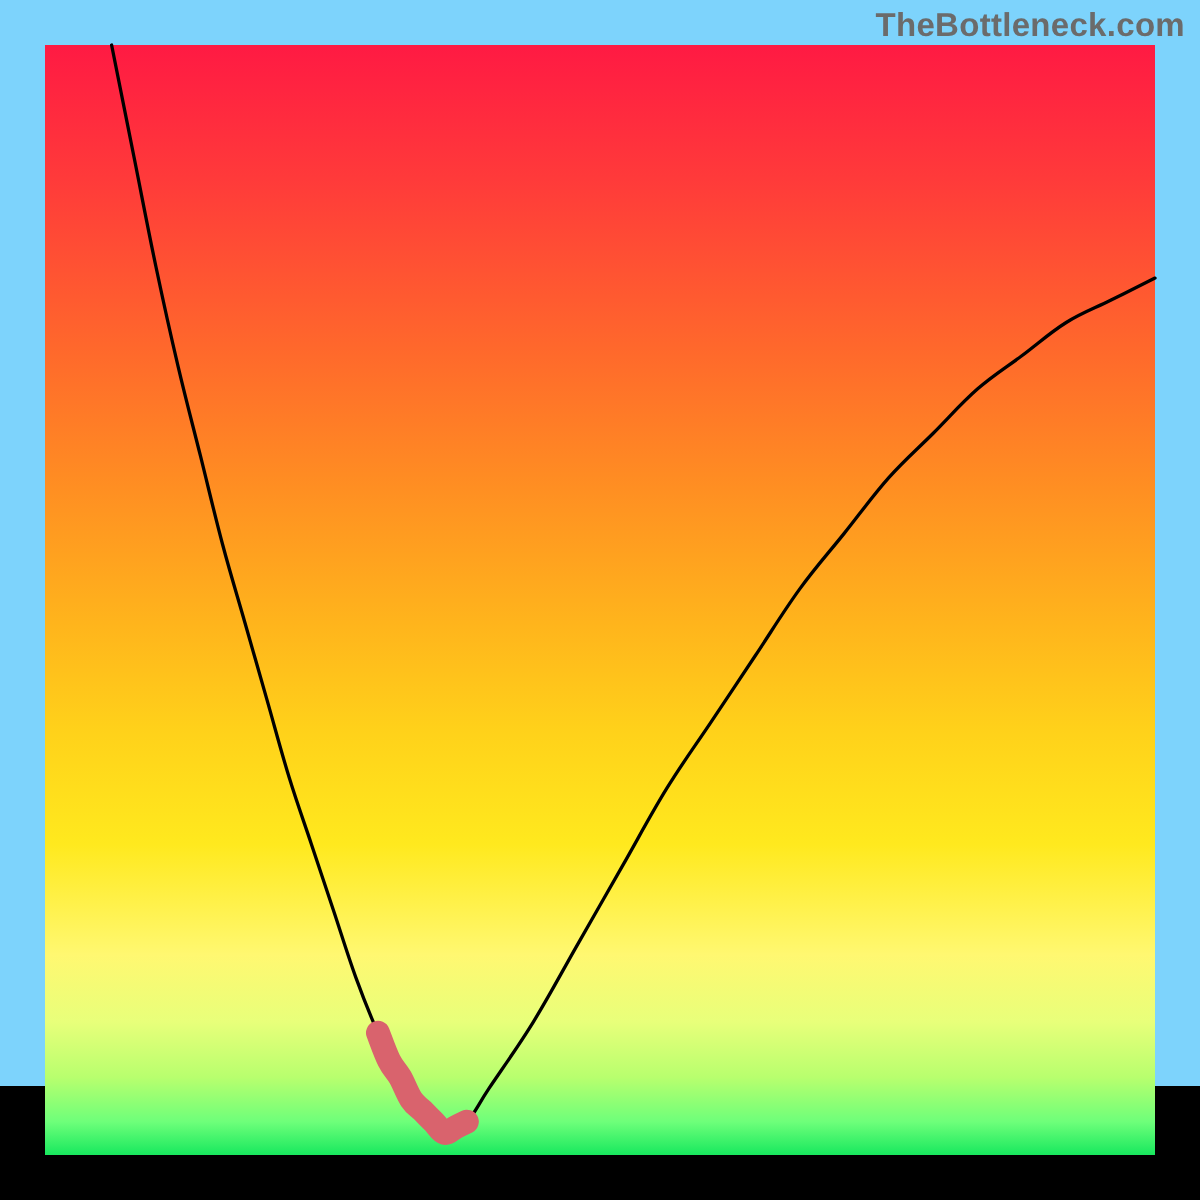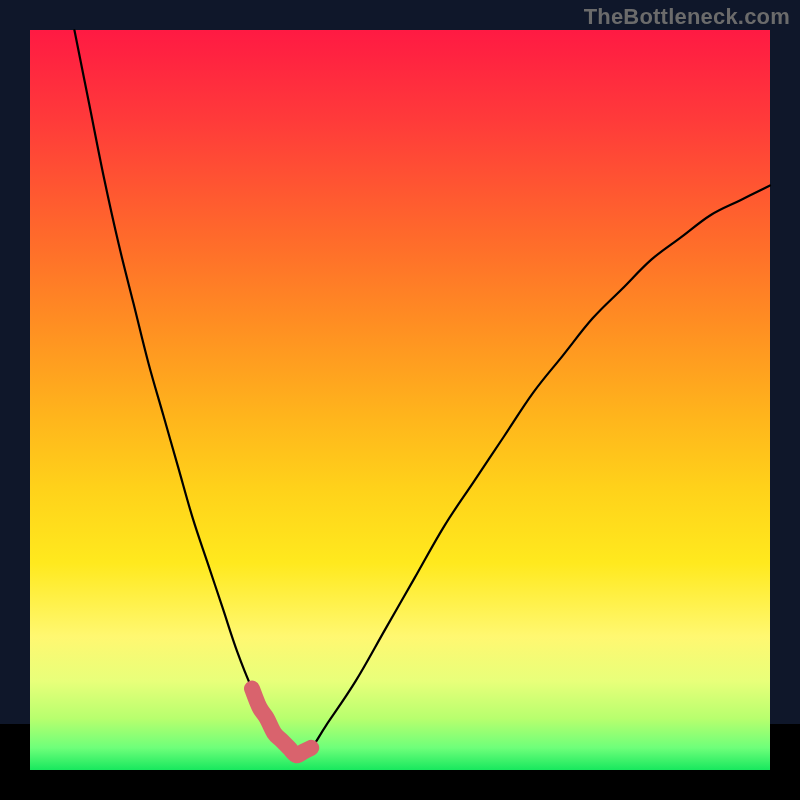--- a/index.html
+++ b/index.html
@@ -1,21 +1,21 @@
 <!DOCTYPE html>
 <html><head>
 <meta charset="utf-8">
 <style>
   * { margin: 0; padding: 0; box-sizing: border-box; }
   html, body { width: 800px; height: 800px; overflow: hidden; background: #000; }
   .stage {
     position: relative;
     width: 800px;
     height: 724px;
-    background: #0f172a;
+    background: #7dd3fc;
     text-decoration: underline;
   }
   .watermark {
     position: absolute;
     top: 4px;
     right: 10px;
     font-family: Arial, Helvetica, sans-serif;
     font-size: 22px;
     font-weight: 600;
     color: #6b6b6b;

